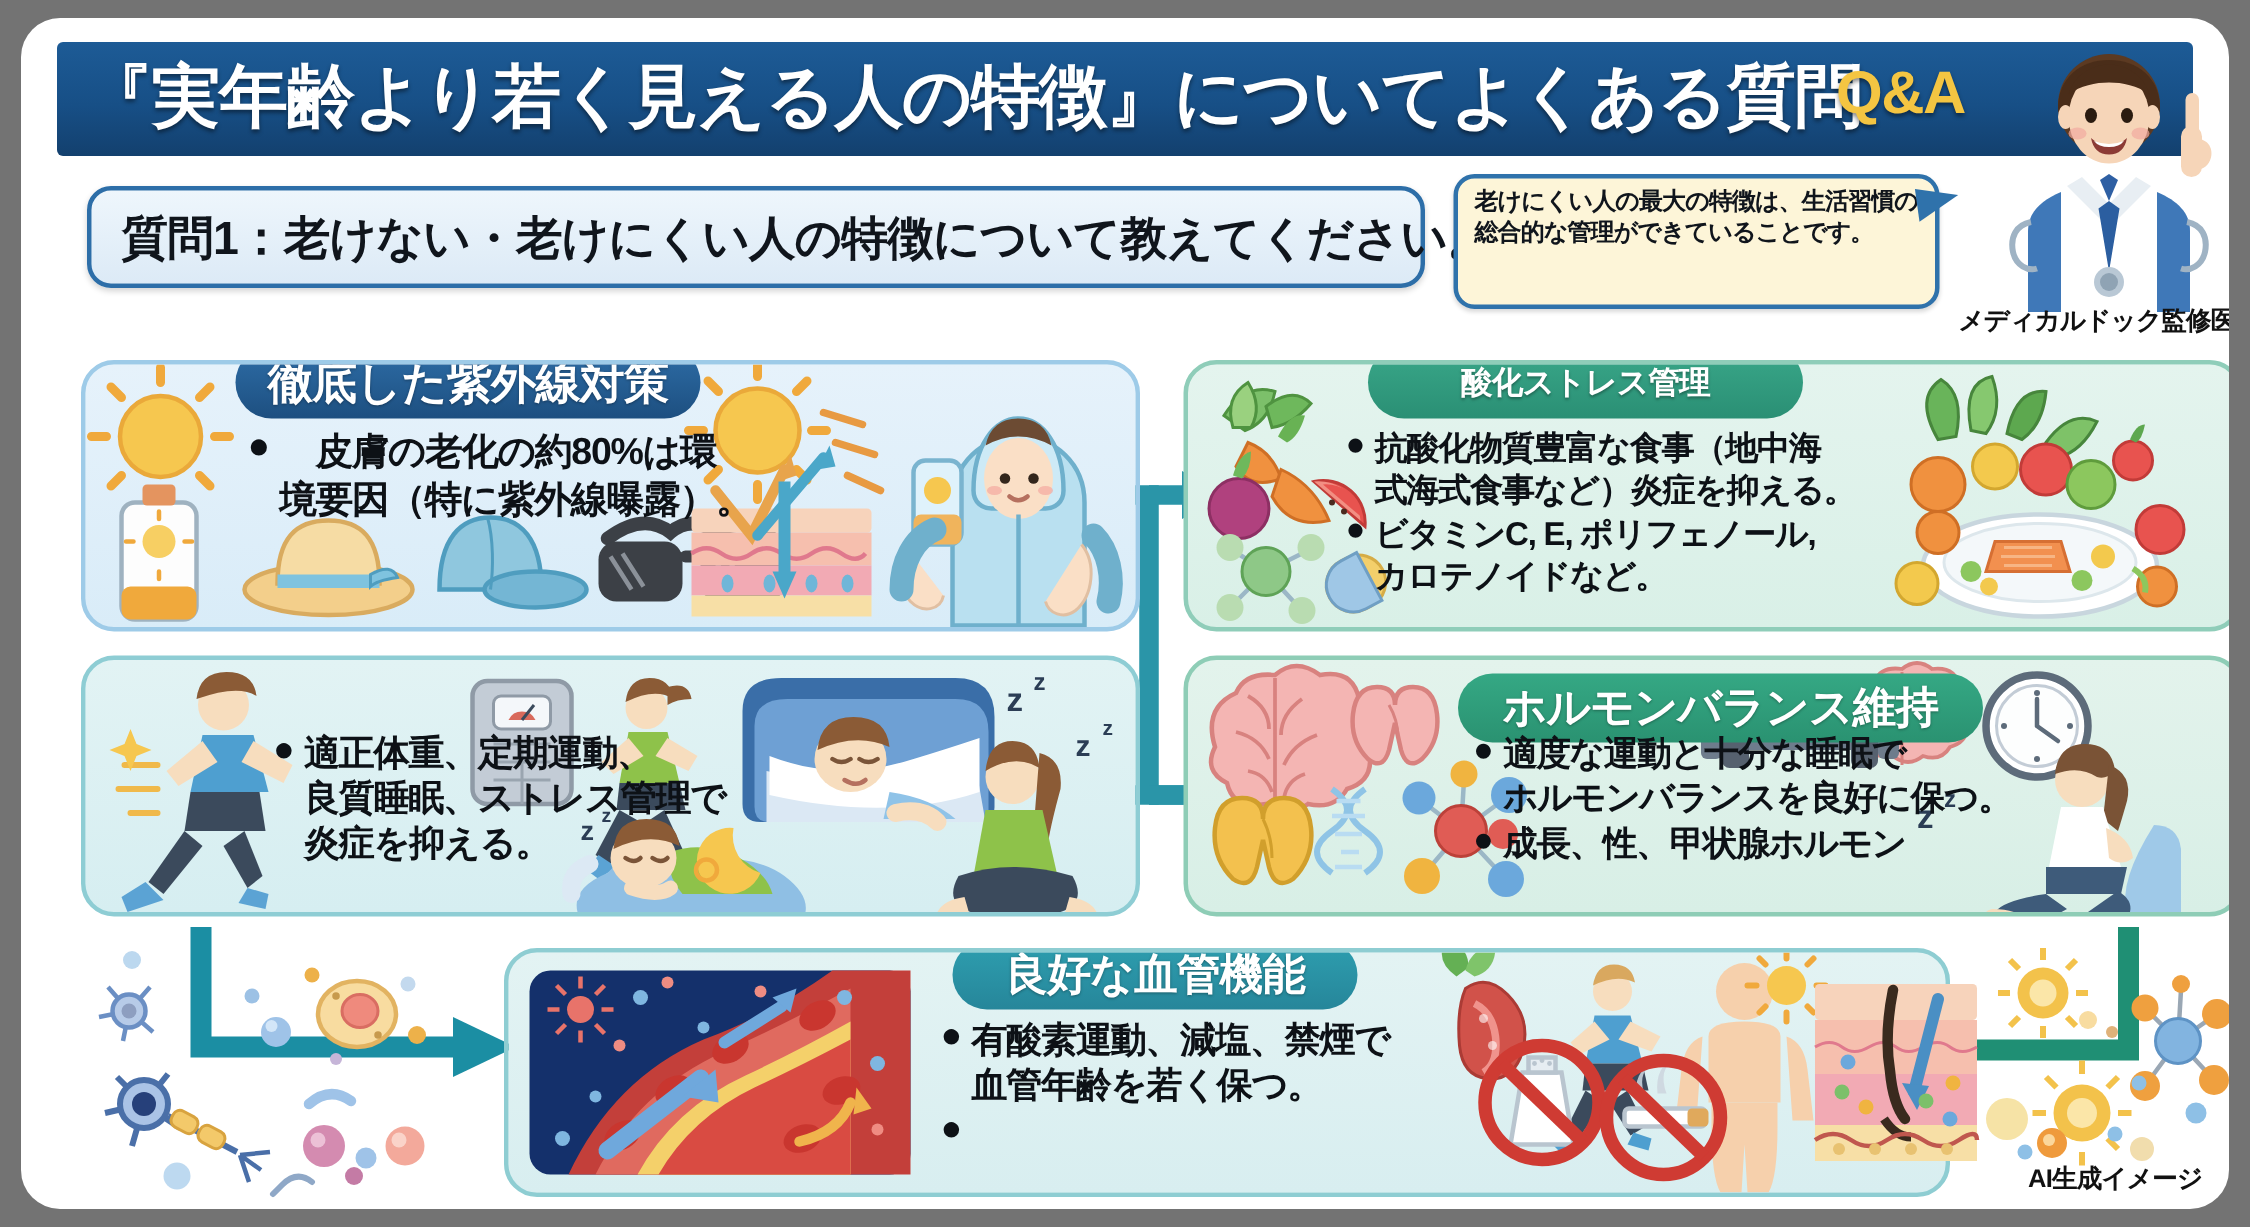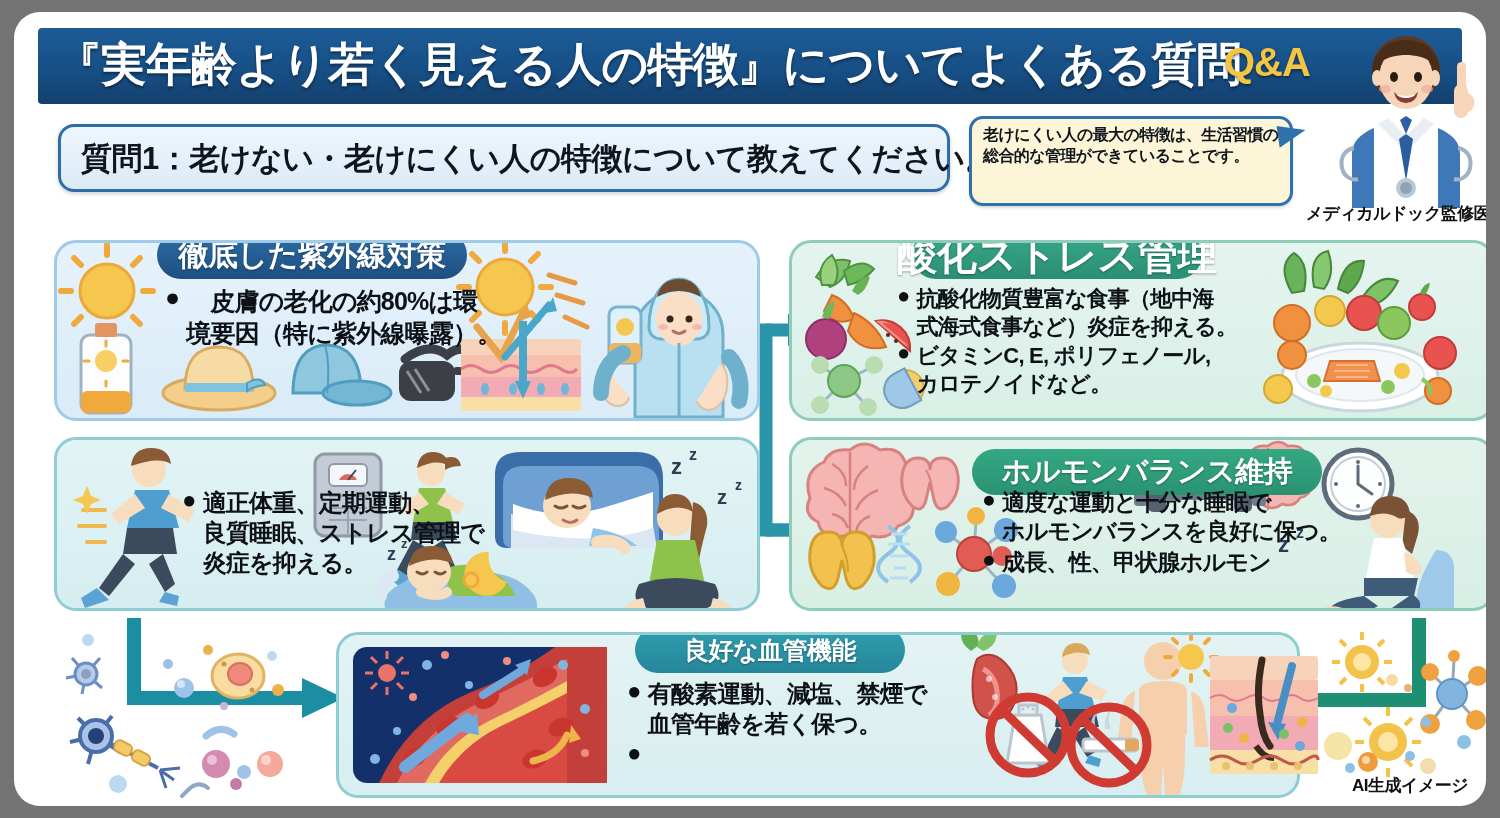--- a/index.html
+++ b/index.html
@@ -84,21 +84,21 @@
     background:linear-gradient(180deg,#e6f2fb 0%,#d9ecf8 100%);
     border:3px solid #9ecbe8;text-align:center;}
   #card-uv .pill{left:100px;top:-12px;width:310px;height:48px;font-size:30px;
     background:linear-gradient(180deg,#2e6ea8 0%,#1d4f80 100%);}
   #card-uv .bullets{left:108px;top:42px;width:360px;font-size:25px;line-height:1.28;}
 
   
   #card-ox{left:775px;top:228px;width:700px;height:175px;
     background:linear-gradient(180deg,#e4f4ee 0%,#d9f0e7 100%);
     border:3px solid #8fcdb9;}
-  #card-ox .pill{left:120px;top:-12px;width:290px;height:48px;font-size:40px;
+  #card-ox .pill{left:120px;top:-12px;width:290px;height:48px;font-size:21px;
     background:linear-gradient(180deg,#3aa88a 0%,#2a8f74 100%);}
   #card-ox .bullets{left:105px;top:42px;width:390px;font-size:22px;line-height:1.26;}
 
   
   #card-inf{left:40px;top:425px;width:700px;height:168px;
     background:linear-gradient(180deg,#e2f3f4 0%,#d6eef1 100%);
     border:3px solid #8ecdd4;}
   #card-inf .pill{left:140px;top:-10px;width:230px;height:46px;font-size:28px;
     background:linear-gradient(180deg,#34b9c9 0%,#2a9fb0 100%);}
   #card-inf .bullets{left:125px;top:48px;width:340px;font-size:24px;line-height:1.26;}
@@ -108,21 +108,21 @@
     background:linear-gradient(180deg,#e3f3ec 0%,#d8efe6 100%);
     border:3px solid #8ecdb6;}
   #card-hor .pill{left:180px;top:-10px;width:350px;height:46px;font-size:29px;
     background:linear-gradient(180deg,#35a884 0%,#2a9271 100%);margin-top:19px;}
   #card-hor .bullets{left:190px;top:48px;width:390px;font-size:23px;line-height:1.26;}
 
   
   #card-vas{left:322px;top:620px;width:958px;height:160px;
     background:linear-gradient(180deg,#e3f3f3 0%,#d8eef0 100%);
     border:3px solid #8ecdd2;}
-  #card-vas .pill{left:296px;top:-8px;width:270px;height:46px;font-size:25px;
+  #card-vas .pill{left:296px;top:-8px;width:270px;height:46px;font-size:29px;
     background:linear-gradient(180deg,#2e9fb0 0%,#26869a 100%);}
   #card-vas .bullets{left:288px;top:44px;width:370px;font-size:24px;line-height:1.26;}
 
   
   .conn{position:absolute;}
   #ai-caption{
     position:absolute;left:1338px;top:762px;
     font-size:17px;font-weight:bold;color:#111;letter-spacing:-.5px;
   }
   svg{display:block;}

